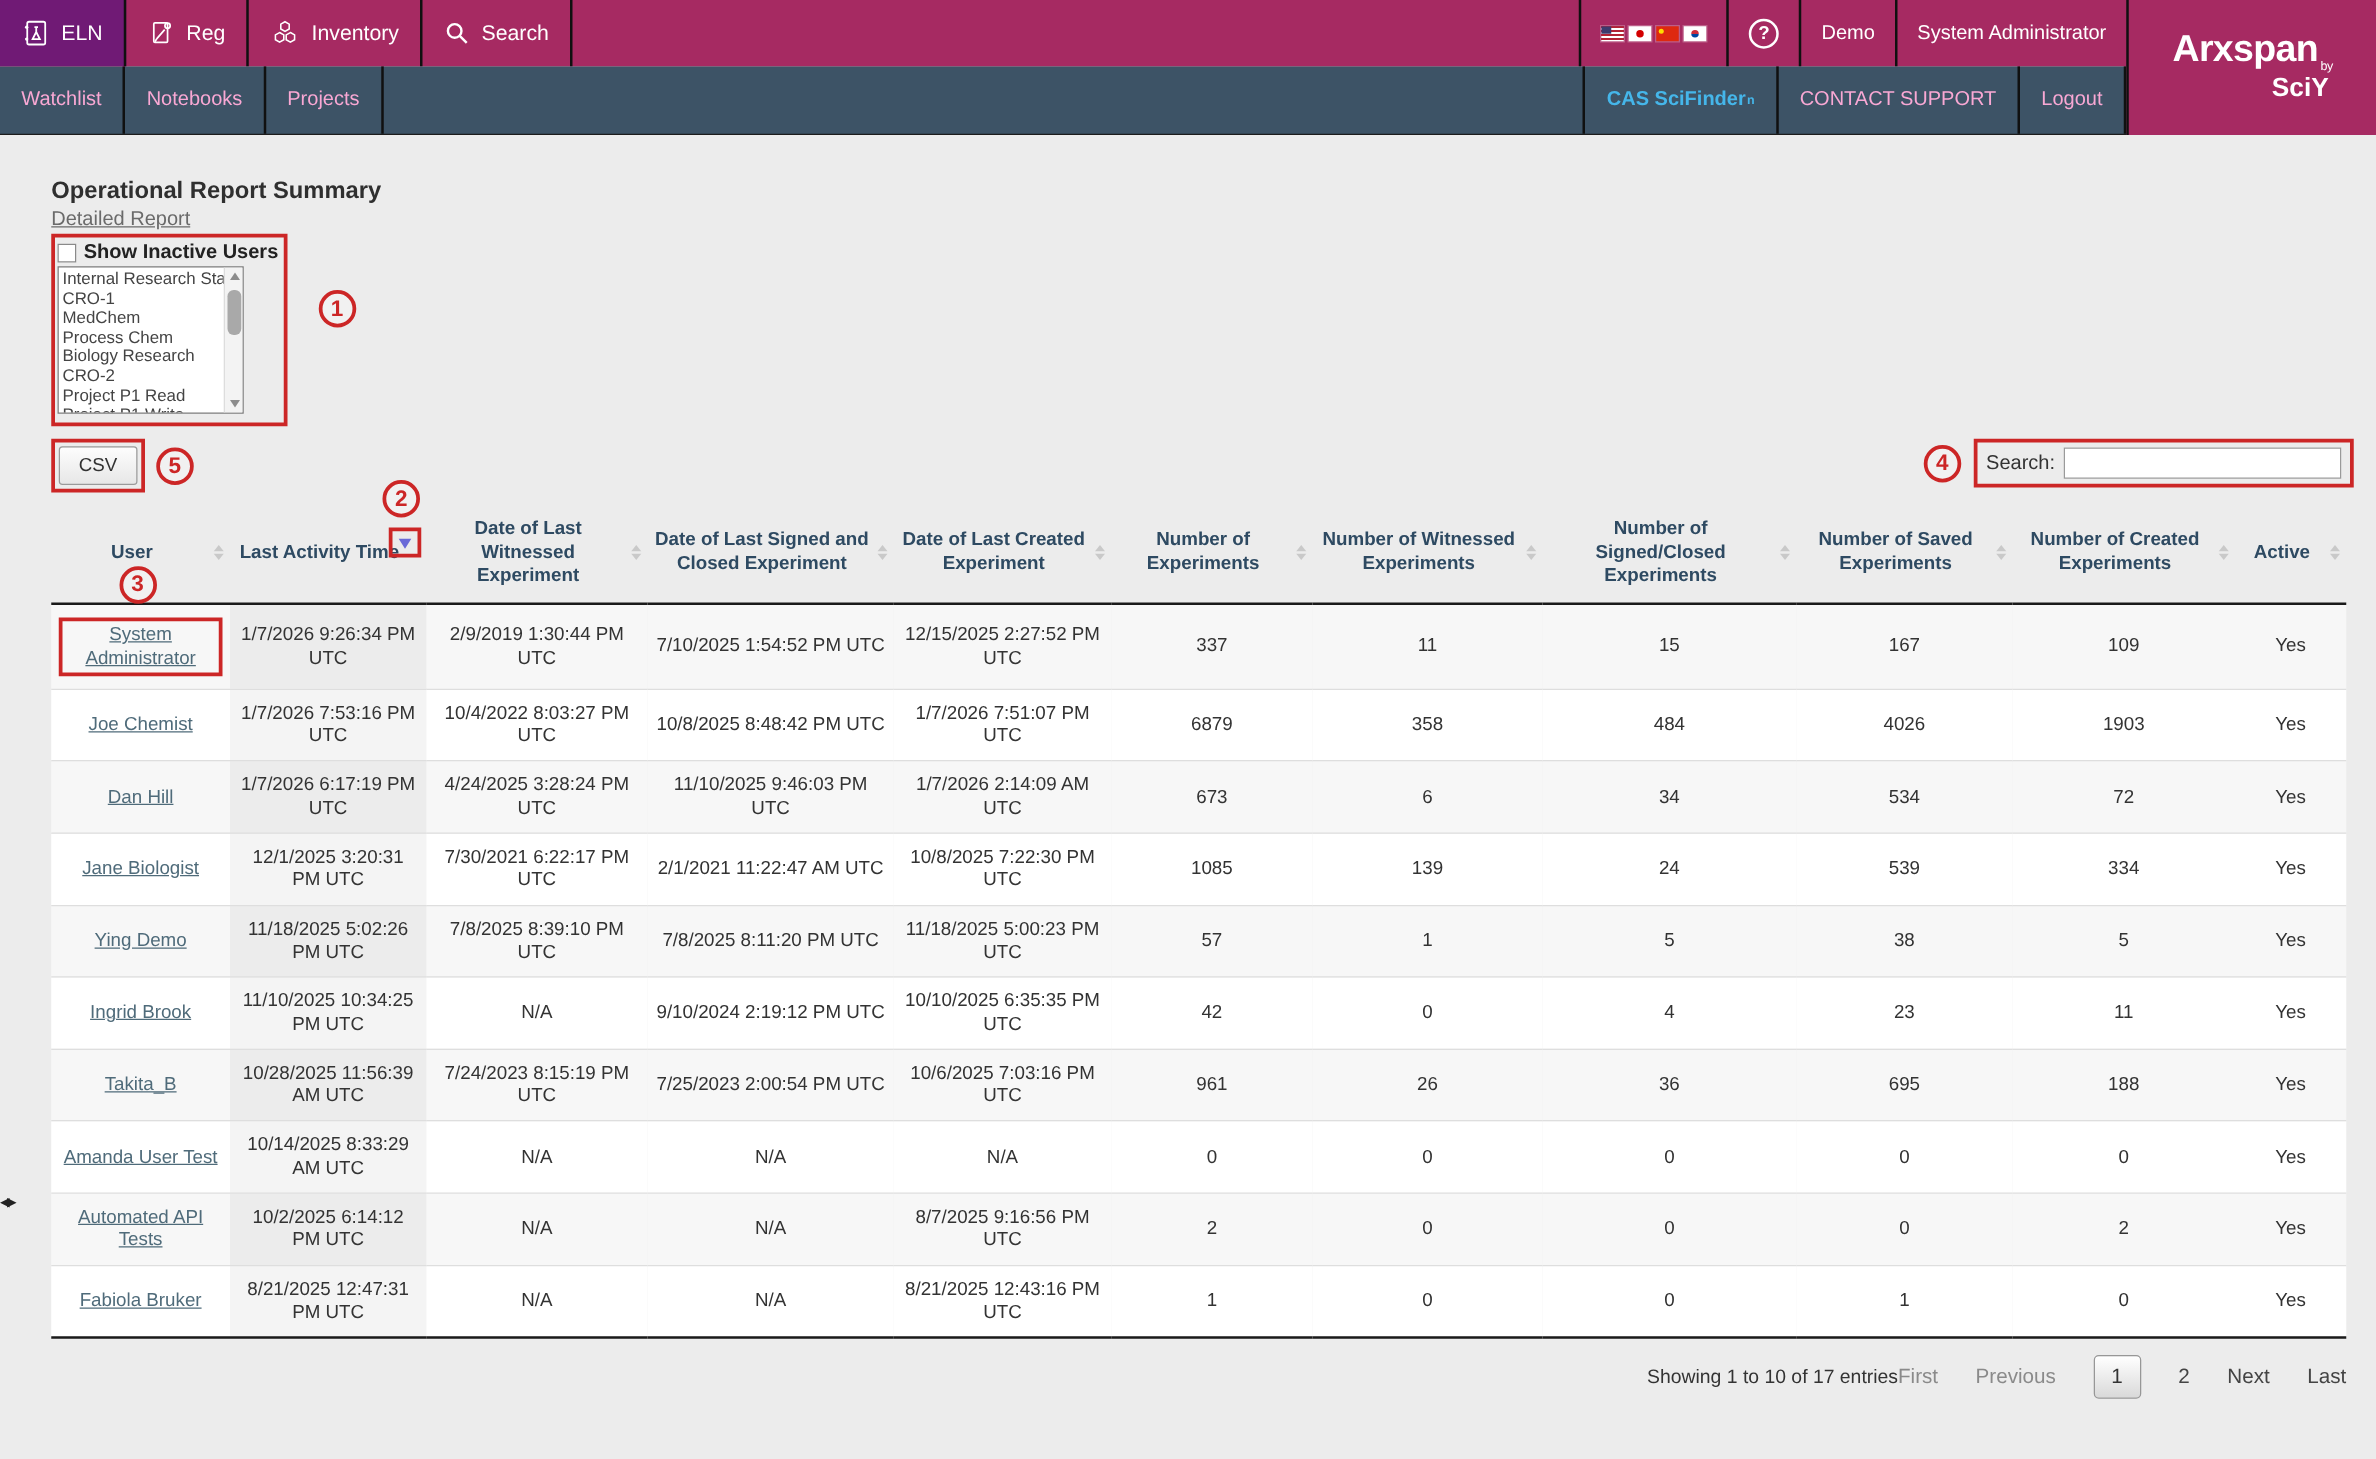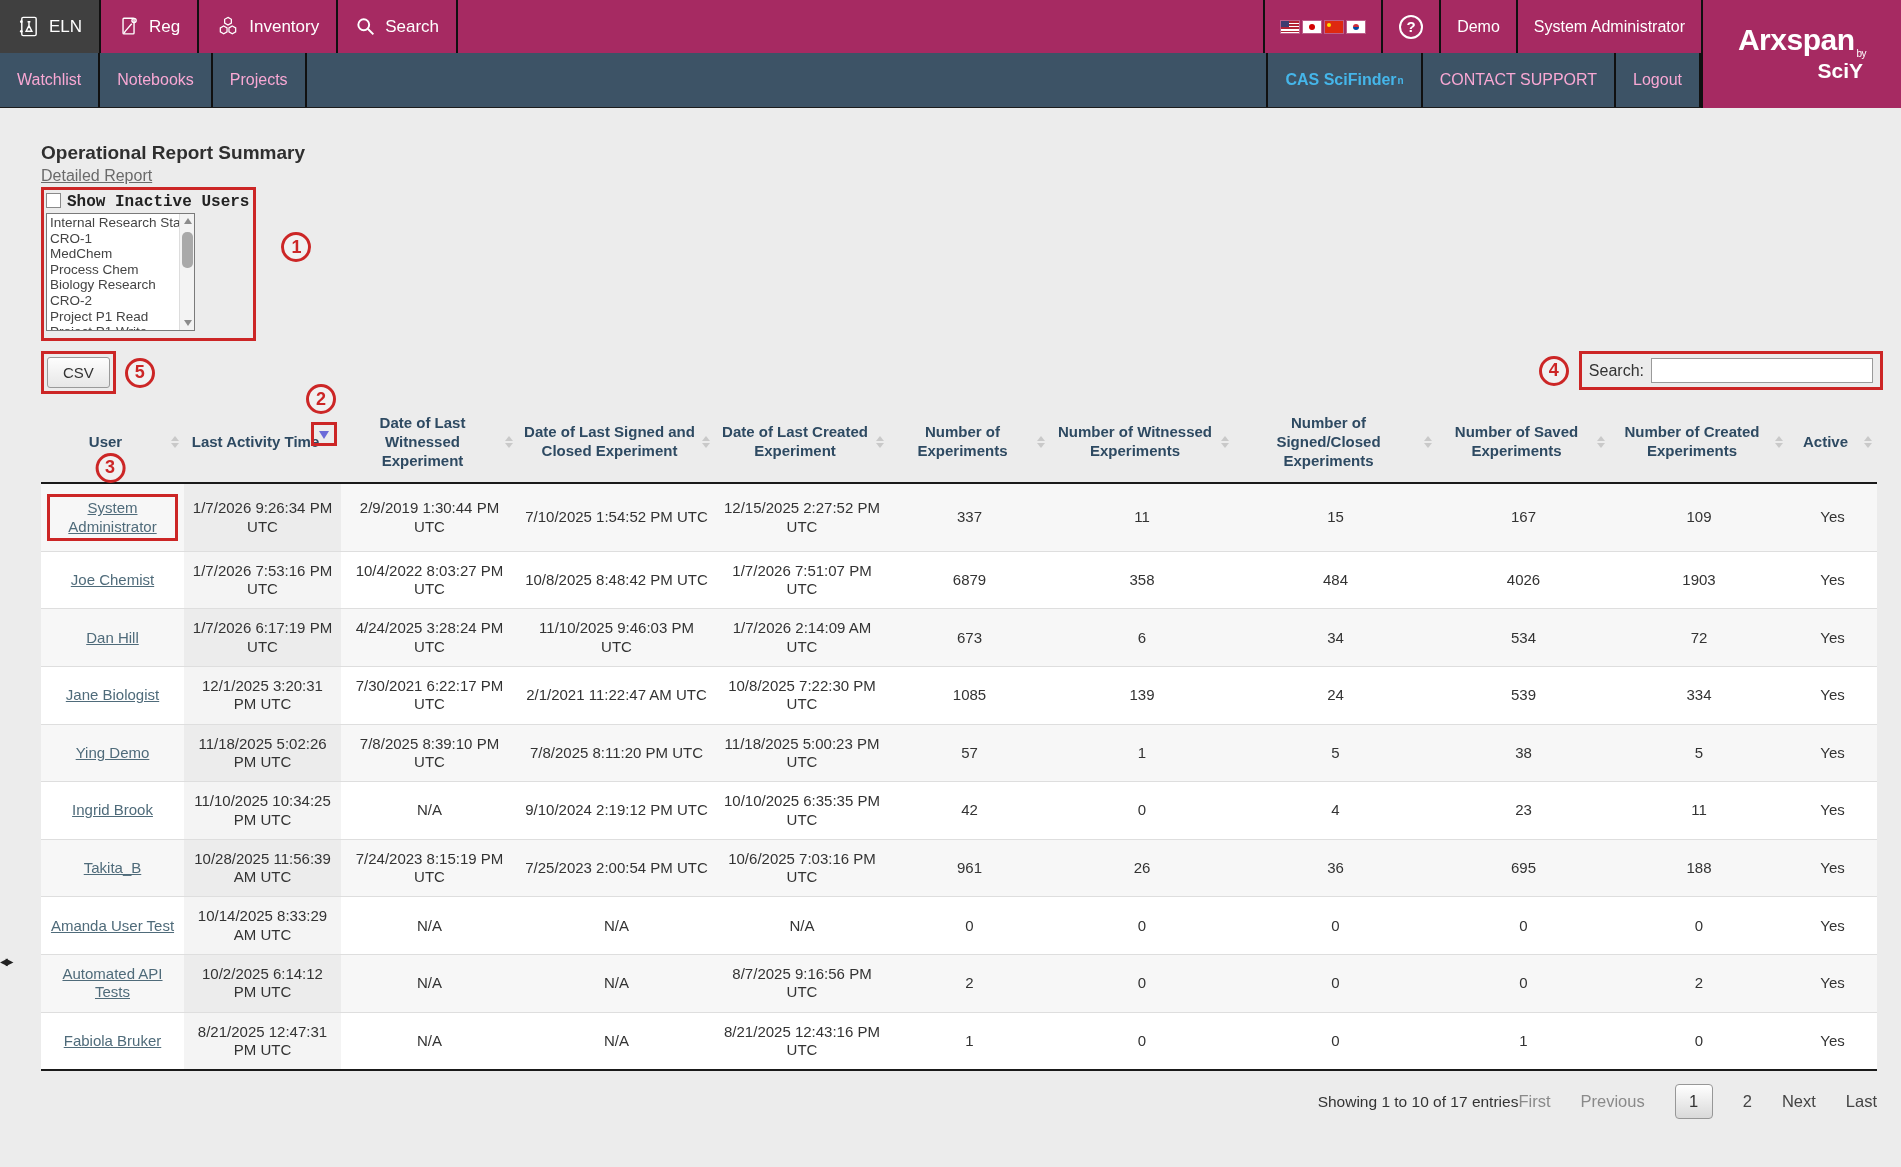--- a/index.html
+++ b/index.html
@@ -4,21 +4,21 @@
 <style>
   * { margin:0; padding:0; box-sizing:border-box; }
   html,body { width:1901px; height:1167px; overflow:hidden;
     font-family:"Liberation Sans", sans-serif; background:#ececec; color:#333; }
 
   
   .nav1 { height:53px; background:#a62a62; display:flex; align-items:stretch; position:relative; }
   .nav1 .tabs { display:flex; }
   .nav-tab { display:flex; align-items:center; gap:9px; padding:0 17px; color:#fff;
     font-size:17px; border-right:2px solid #101010; cursor:pointer; }
-  .nav-tab.active { background:#404040; }
+  .nav-tab.active { background:#701a75; }
   .nav-tab svg { display:block; }
   .nav1-spacer { flex:1; }
   .nav1-right { display:flex; align-items:stretch; margin-right:200px; }
   .nav1-item { display:flex; align-items:center; padding:0 16px; color:#fff; font-size:16px;
     border-left:2px solid #101010; cursor:pointer; }
   .flag-list { display:flex; align-items:center; gap:4px; }
   .flag { width:18px; height:12px; display:inline-block; position:relative; overflow:hidden;
     box-shadow:0 0 0 1px rgba(255,255,255,.25); cursor:pointer; }
   .flag-us { background:repeating-linear-gradient(180deg,#b22234 0 1.6px,#fff 1.6px 3.2px); }
   .flag-us::after { content:""; position:absolute; left:0; top:0; width:8px; height:6px; background:#3c3b6e; }
@@ -54,21 +54,21 @@
   .content { padding:34px 24px 0 41px; position:relative; }
   .page-title { font-size:19px; font-weight:bold; color:#2f2f2f; }
   .report-link { font-size:16px; color:#6a6a6a; text-decoration:underline; cursor:pointer; display:inline-block; margin-top:3px; }
 
   .ann-red { border:3px solid #cc2626; }
   .circle-num { width:30px; height:30px; border:3px solid #cc2626; border-radius:50%; color:#cc2626;
     font-size:18px; font-weight:bold; display:flex; align-items:center; justify-content:center; background:rgba(255,255,255,.25); }
 
   .filter-wrap { position:relative; width:fit-content; margin-top:2px; padding:2px 4px 7px 2px; }
   .circle-1 { position:absolute; left:calc(100% + 28px); top:42px; }
-  .chk-row { display:flex; gap:6px; margin:1px 0 2px 0;font-family:Liberation Mono, monospace; }
+  .chk-row { display:flex; align-items:center; gap:6px; margin:1px 0 2px 0; }
   .checkbox { width:15px; height:15px; border:1px solid #8a8a8a; background:#fff; display:inline-block; cursor:pointer; }
   .chk-label { font-size:16px; font-weight:bold; color:#222; }
   .listbox { width:149px; height:118px; background:#fff; border:1px solid #7a7a7a; position:relative;
     overflow:hidden; padding:1px 17px 0 3px; }
   .list-item { font-size:13.5px; color:#444; line-height:15.6px; white-space:nowrap; cursor:pointer; }
   .sb { position:absolute; right:0; top:0; bottom:0; width:15px; background:#f3f3f3; border-left:1px solid #ddd; }
   .sb-btn { position:absolute; left:0; width:15px; height:14px; display:flex; align-items:center; justify-content:center; }
   .sb-up { top:0; }
   .sb-down { bottom:0; }
   .tri-up { width:0; height:0; border-left:4px solid transparent; border-right:4px solid transparent; border-bottom:6px solid #8c8c8c; }

